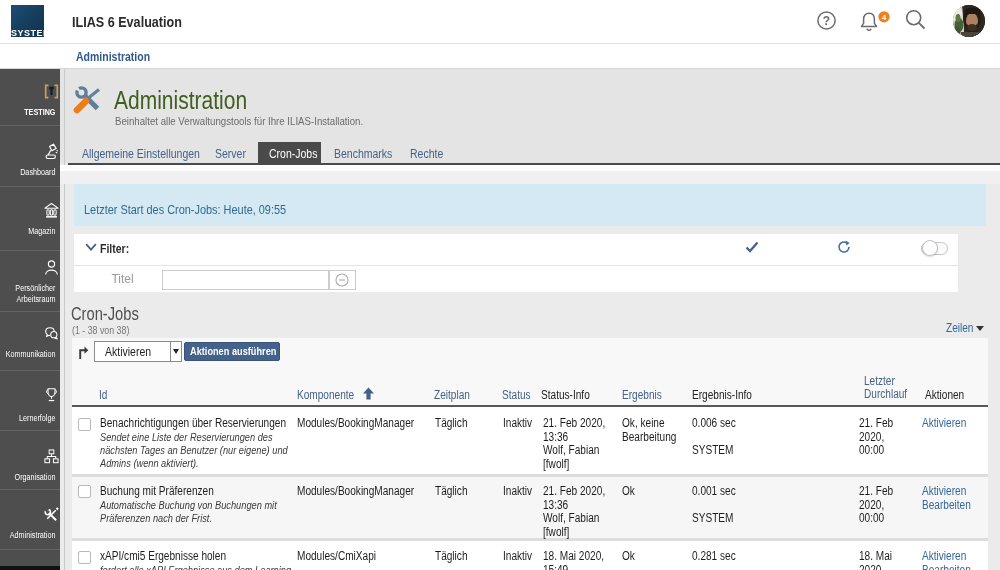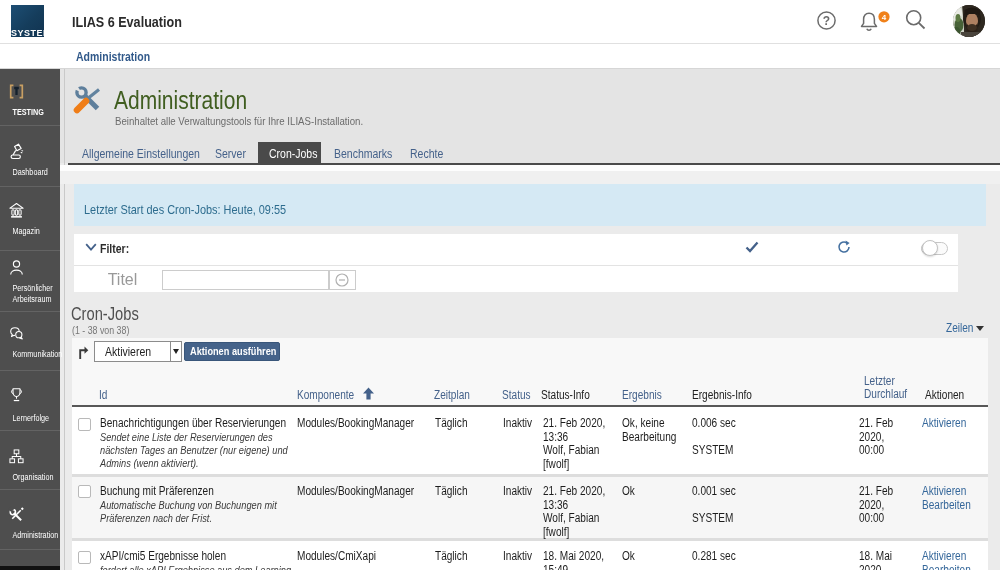--- a/index.html
+++ b/index.html
@@ -9,21 +9,21 @@
 #page{position:relative;width:1000px;height:570px;overflow:hidden}
 .abs{position:absolute}
 .nw{white-space:nowrap}
 .cx{transform:scaleX(.84);transform-origin:0 0}
 .t{position:absolute;font-size:12px;color:#1d1d1d;line-height:13.5px;white-space:nowrap;transform:scaleX(.84);transform-origin:0 0}
 .it{position:absolute;font-size:11px;font-style:italic;color:#3a3a3a;line-height:12.8px;white-space:nowrap;transform:scaleX(.84);transform-origin:0 0}
 .link{color:#35679a}
 .hdr{position:absolute;font-size:12px;color:#44618a;line-height:13px;white-space:nowrap;transform:scaleX(.84);transform-origin:0 0}
 .hdrb{position:absolute;font-size:12px;color:#222;line-height:13px;white-space:nowrap;transform:scaleX(.84);transform-origin:0 0}
 .cb{position:absolute;width:13px;height:13px;border:1px solid #b9b9b9;border-radius:2px;background:#fff}
-.sideitem{position:absolute;left:8px;width:60px;text-align:left;color:#fff}
+.sideitem{position:absolute;left:0;width:60px;text-align:right;color:#fff}
 .sidelabel{font-size:8.5px;color:#fff;line-height:10.5px;margin-top:3px;transform:scaleX(.85);transform-origin:50% 0}
 .sep{position:absolute;left:0;width:60px;height:1px;background:#636363}
 </style>
 </head>
 <body>
 <div id="page">
 
 <div class="abs" style="left:0;top:0;width:1000px;height:44px;background:#fff;border-bottom:1px solid #e0e0e0"></div>
 <div class="abs" style="left:11px;top:5px;width:33px;height:32px;background:linear-gradient(135deg,#1d4e74 0%,#153d5c 55%,#113350 100%);"></div>
 <div class="abs" style="left:11px;top:5px;width:33px;height:32px;color:#fff;font-size:9px;font-weight:bold;letter-spacing:.5px;text-align:center;line-height:56px">SYSTEM</div>
@@ -201,21 +201,21 @@
  <path d="M1.5 6.5 L5 10 L12.5 1.5" fill="none" stroke="#44618a" stroke-width="2.3"></path>
 </svg>
 <svg class="abs" style="left:837px;top:240px" width="14" height="14" viewBox="0 0 14 14">
  <path d="M12 7 A5 5 0 1 1 9.5 2.7" fill="none" stroke="#4470a0" stroke-width="1.6"></path>
  <path d="M8.6 0.5 L12.6 2.9 L9.4 5.6 Z" fill="#4470a0"></path>
 </svg>
 <div class="abs" style="left:921px;top:242px;width:27px;height:13px;border:1px solid #c6c6c6;border-radius:7px;background:#fbfbfb"></div>
 <div class="abs" style="left:922px;top:240px;width:16px;height:16px;border:1px solid #c2c2c2;border-radius:50%;background:#fff;box-shadow:0 1px 2px rgba(0,0,0,.15)"></div>
 
 <div class="abs" style="left:83px;top:270px;width:246px;height:20px;border:1px solid #ccc;background:#fff"></div>
-<div class="abs" style="left:83px;top:270px;width:80px;height:20px;border-right:1px solid #ccc;background:#fff;color:#999;font-size:16px;line-height:19px;text-align:center">Titel</div>
+<div class="abs" style="left:83px;top:270px;width:80px;height:20px;border-right:1px solid #ccc;background:#fff;color:#999;font-size:12px;line-height:19px;text-align:center">Titel</div>
 <div class="abs" style="left:329px;top:270px;width:27px;height:20px;border:1px solid #ccc;background:#fff"></div>
 <svg class="abs" style="left:335px;top:273px" width="14" height="14" viewBox="0 0 14 14">
  <circle cx="7" cy="7" r="6" fill="none" stroke="#b0b0b0" stroke-width="1.2"></circle>
  <path d="M4 7 H10" stroke="#b0b0b0" stroke-width="1.2"></path>
 </svg>
 
 <div class="abs nw cx" style="left:71px;top:304px;font-size:17.5px;color:#4f4f4f">Cron-Jobs</div>
 <div class="abs nw cx" style="left:72px;top:324px;font-size:10.5px;color:#767676">(1 - 38 von 38)</div>
 <div class="abs nw cx" style="left:946px;top:321px;font-size:12px;color:#35679a">Zeilen</div>
 <div class="abs" style="left:976px;top:326px;width:0;height:0;border-left:4px solid transparent;border-right:4px solid transparent;border-top:5px solid #333"></div>

